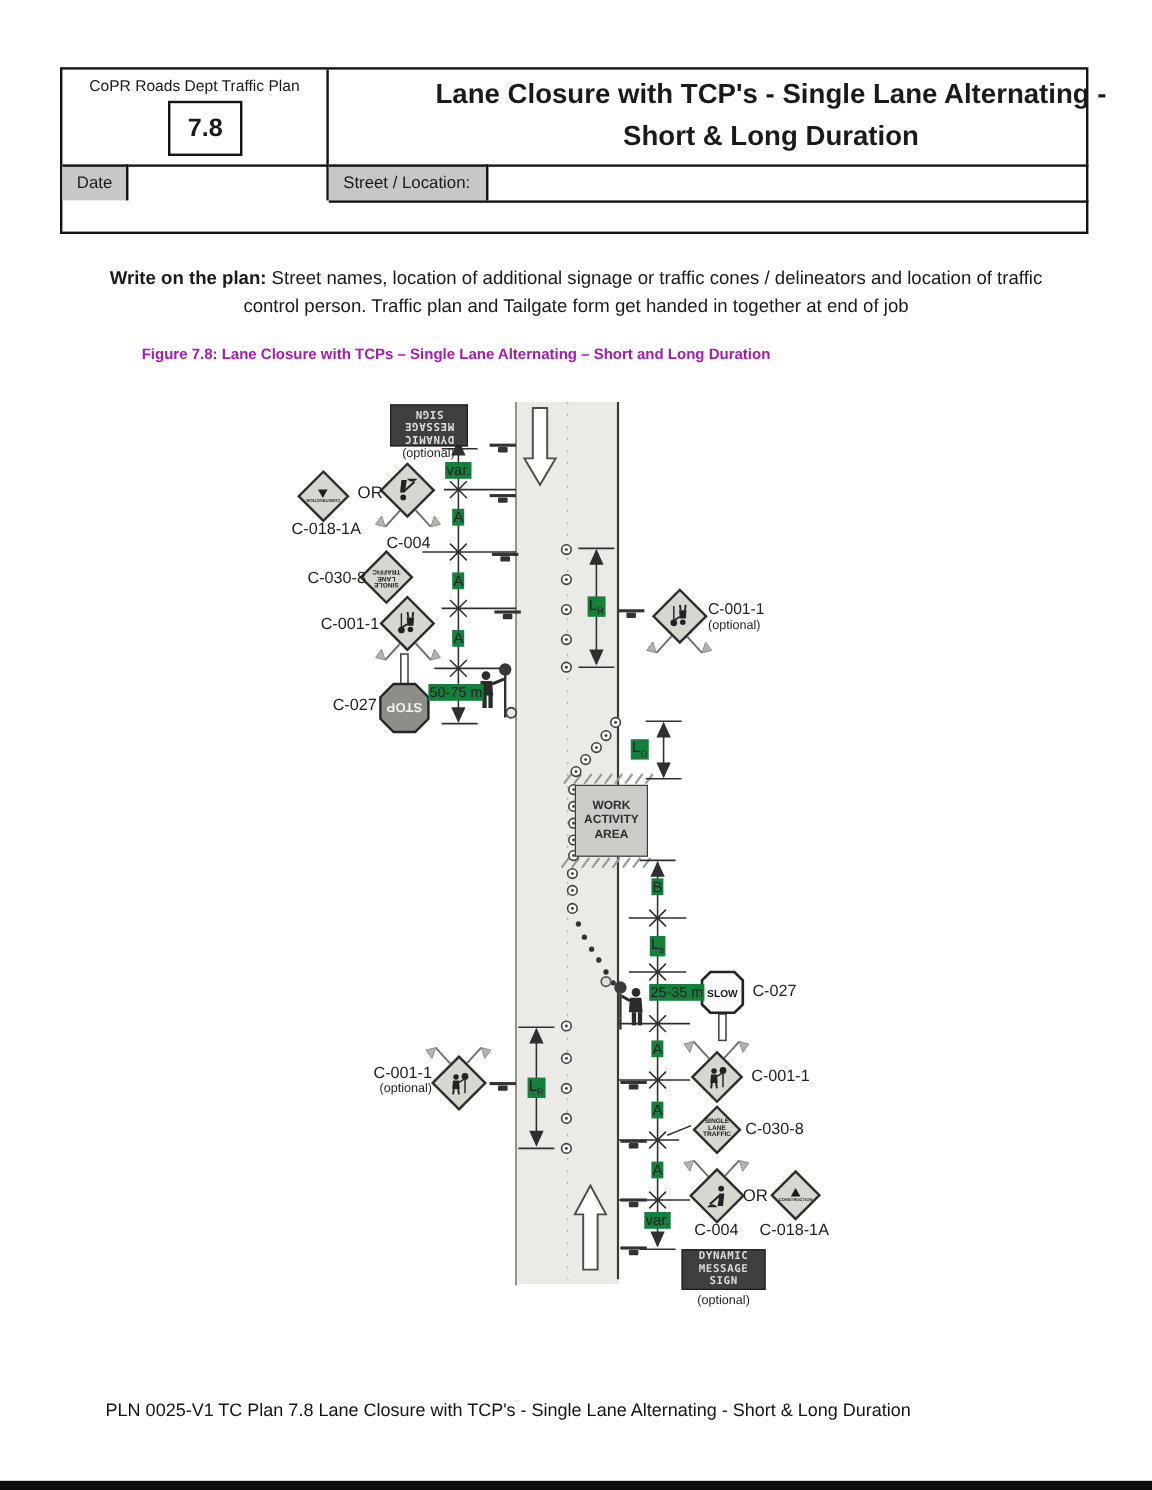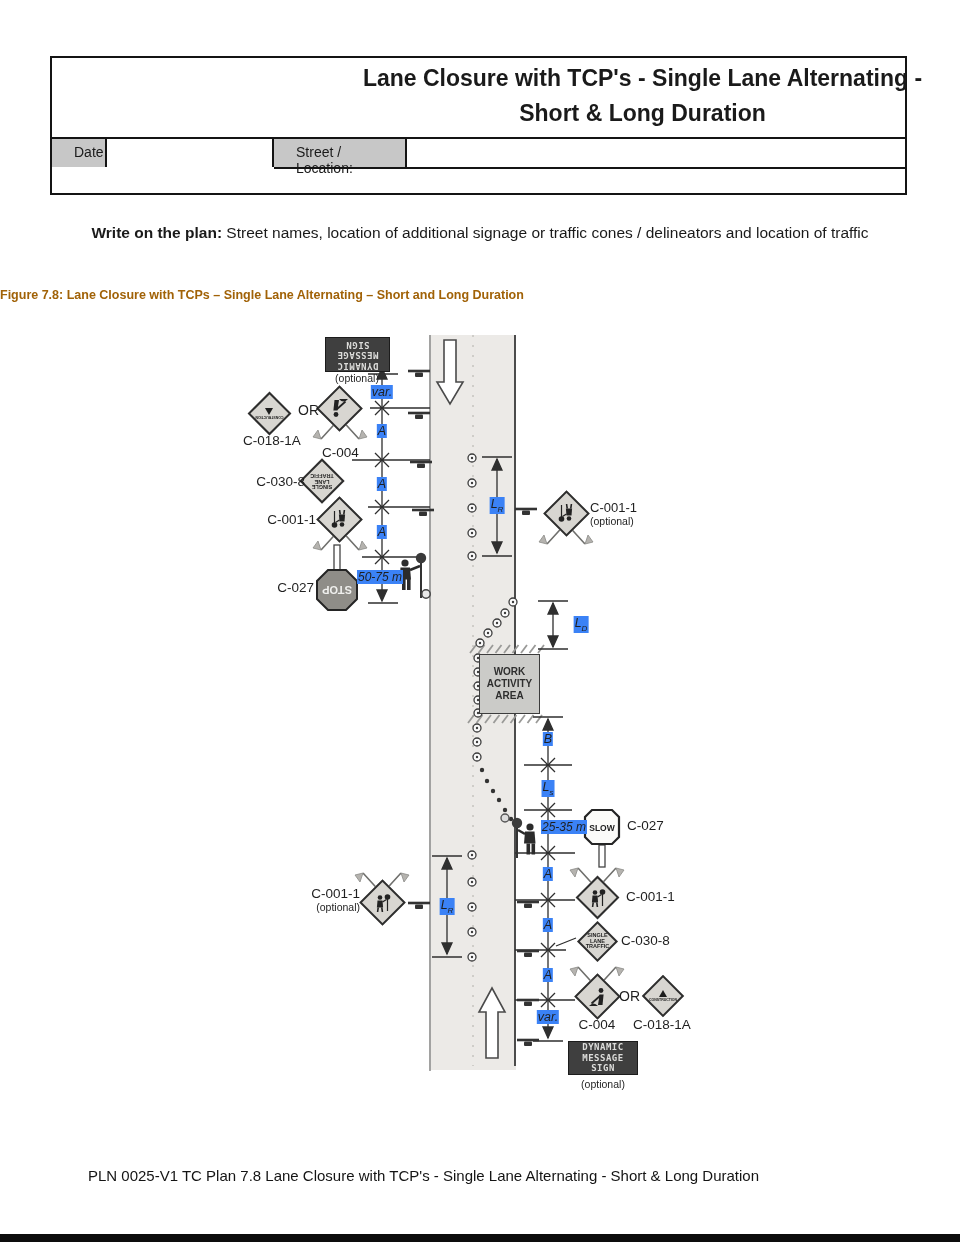--- a/index.html
+++ b/index.html
@@ -7,69 +7,74 @@
         font-family:"Liberation Sans",sans-serif;color:#1a1a1a;}
   .abs{position:absolute;}
   
   .htable{position:absolute;left:50px;top:56px;width:857px;height:139px;border:2.5px solid #141414;box-sizing:border-box;}
   .hcell{position:absolute;box-sizing:border-box;}
   .gray{background:#c7c7c7;}
   .org{font-size:13px;text-align:center;padding-top:6px;}
   .plannum{position:absolute;left:88px;top:26px;width:58px;height:42px;border:2px solid #141414;
            display:flex;align-items:center;justify-content:center;font-size:21px;font-weight:bold;background:#fff;}
   .htitle{font-size:23px;font-weight:bold;text-align:center;line-height:35px;padding-top:3px;}
-  .flabel{font-size:14px;padding:5px 22px;}
+  .flabel{font-size:14px;padding:5px 12px;}
   
   .instr{position:absolute;left:60px;top:221px;width:840px;text-align:center;font-size:15.5px;line-height:23px;}
-  .figcap{position:absolute;left:0;top:288px;width:760px;font-size:12.5px;font-weight:bold;color:#a16207;}
+  .figcap{position:absolute;left:0;top:288px;width:760px;text-align:center;font-size:12.5px;font-weight:bold;color:#a21caf;}
   
   svg text{font-family:"Liberation Sans",sans-serif;}
   .diamond{position:absolute;background:#d8d6d1;border:2px solid #2e2e2e;transform:rotate(45deg);box-sizing:border-box;}
   .dinner{position:absolute;inset:0;display:flex;flex-direction:column;align-items:center;justify-content:center;transform:rotate(-45deg);}
   .inv .dinner{transform:rotate(135deg);}
   .sign-txt{font-size:5.5px;line-height:5.5px;font-weight:bold;color:#1d1d1d;text-align:center;}
   .sign-txt2{font-size:3.5px;line-height:4px;font-weight:bold;color:#1d1d1d;text-align:center;}
   .up-tri{width:0;height:0;border-left:4px solid transparent;border-right:4px solid transparent;border-bottom:7px solid #1d1d1d;margin-bottom:1px;}
   .dms{position:absolute;background:#3f3f3f;border:1px solid #1c1c1c;display:flex;align-items:center;justify-content:center;box-sizing:border-box;}
   .dms-lines{font-family:"DejaVu Sans Mono",monospace;font-size:9px;font-weight:bold;line-height:10.5px;
              letter-spacing:.5px;color:#dcdcda;text-align:center;}
   .rot180{transform:rotate(180deg);}
   .workbox{position:absolute;left:479px;top:654px;width:61px;height:60px;background:#cbcbc8;border:1.5px solid #3c3c3c;
            box-sizing:border-box;display:flex;align-items:center;justify-content:center;}
   .workbox div{font-size:10px;font-weight:bold;line-height:12px;color:#2e2e2e;text-align:center;}
   .lbl{position:absolute;font-size:13.5px;color:#1f1f1f;white-space:nowrap;}
   .lbl.sm{font-size:10.5px;}
   .lbl.right{text-align:right;}
   .lbl.ctr{text-align:center;}
-  .meas{position:absolute;font-size:12.5px;background:#3b82f6;padding:0 1px;transform:translateX(-50%);
-        white-space:nowrap;color:#1f1f1f;font-style:italic;}
+  .meas{position:absolute;font-size:12.5px;background:#15803d;padding:0 1px;transform:translateX(-50%);
+        white-space:nowrap;color:#1f1f1f;}
   .meas.noctr{transform:none;}
   .sub{font-size:8px;vertical-align:sub;}
   .footer{position:absolute;left:56px;top:1167px;font-size:15px;color:#141414;white-space:nowrap;margin-left:32px;}
   .scanbar{position:absolute;left:0;top:1234px;width:960px;height:8px;background:#0d0d0d;}
 </style>
 </head>
 <body>
 
 <div class="page">
 
   <div class="htable">
+    <div class="hcell" style="left:0;top:0;width:222px;height:79px;border-right:2px solid #141414;">
+      <div class="org">CoPR Roads Dept Traffic Plan</div>
+      <div class="plannum">7.8</div>
+    </div>
     <div class="hcell htitle" style="left:222px;top:0;width:737px;height:79px;">
       <div>Lane Closure with TCP's - Single Lane Alternating -</div>
       <div>Short &amp; Long Duration</div>
     </div>
     <div class="hcell gray flabel" style="left:0;top:79px;width:55px;height:30px;border-top:2px solid #141414;border-right:2px solid #141414;">Date</div>
     <div class="hcell" style="left:55px;top:79px;width:167px;height:30px;border-top:2px solid #141414;border-right:2px solid #141414;"></div>
     <div class="hcell gray flabel" style="left:222px;top:79px;width:133px;height:30px;border-top:2px solid #141414;border-right:2px solid #141414;">Street / Location:</div>
     <div class="hcell" style="left:355px;top:79px;width:500px;height:30px;border-top:2px solid #141414;"></div>
     <div class="hcell" style="left:222px;top:109px;width:633px;height:30px;border-top:2px solid #141414;"></div>
   </div>
 
   <div class="instr">
     <b>Write on the plan:</b><span>  Street names, location of additional signage or traffic cones / delineators and location of traffic</span><br>
+    <span>control person.   Traffic plan and Tailgate form get handed in together at end of job</span>
   </div>
 
   <div class="figcap">Figure 7.8:  Lane Closure with TCPs – Single Lane Alternating – Short and Long Duration</div>
 
   <svg class="abs" style="left:0;top:330px;" width="960" height="760" viewBox="0 330 960 760">
 
     <g>
       <rect x="429" y="335" width="87" height="735" fill="#eceae7"></rect>
       <line x1="430" y1="335" x2="430" y2="1071" stroke="#8a8a8a" stroke-width="1.5"></line>
       <line x1="515" y1="335" x2="515" y2="1066" stroke="#3a3a3a" stroke-width="1.8"></line>
@@ -425,21 +430,21 @@
   <div class="lbl ctr" style="left:575px;top:1017px;width:44px;">C-004</div>
   <div class="lbl" style="left:619px;top:988px;font-size:14px;">OR</div>
   <div class="lbl" style="left:633px;top:1017px;">C-018-1A</div>
 
   <div class="meas" style="left:382px;top:385px;">var.</div>
   <div class="meas" style="left:382px;top:424px;">A</div>
   <div class="meas" style="left:382px;top:477px;">A</div>
   <div class="meas" style="left:382px;top:525px;">A</div>
   <div class="meas" style="left:380px;top:570px;font-size:12px;">50-75 m</div>
   <div class="meas" style="left:497px;top:497px;"><span>L</span><span class="sub">R</span></div>
-  <div class="meas" style="left:581px;top:616px;"><span>L</span><span class="sub">D</span></div>
+  <div class="meas" style="left:533px;top:616px;"><span>L</span><span class="sub">D</span></div>
   <div class="meas" style="left:548px;top:732px;">B</div>
   <div class="meas" style="left:548px;top:780px;"><span>L</span><span class="sub">s</span></div>
   <div class="meas noctr" style="left:541px;top:820px;font-size:12px;">25-35 m</div>
   <div class="meas" style="left:548px;top:867px;">A</div>
   <div class="meas" style="left:548px;top:918px;">A</div>
   <div class="meas" style="left:548px;top:968px;">A</div>
   <div class="meas" style="left:548px;top:1010px;">var.</div>
   <div class="meas" style="left:447px;top:898px;"><span>L</span><span class="sub">R</span></div>
 
   <div class="footer">PLN 0025-V1 TC Plan 7.8  Lane Closure with TCP's - Single Lane Alternating - Short &amp; Long Duration</div>

